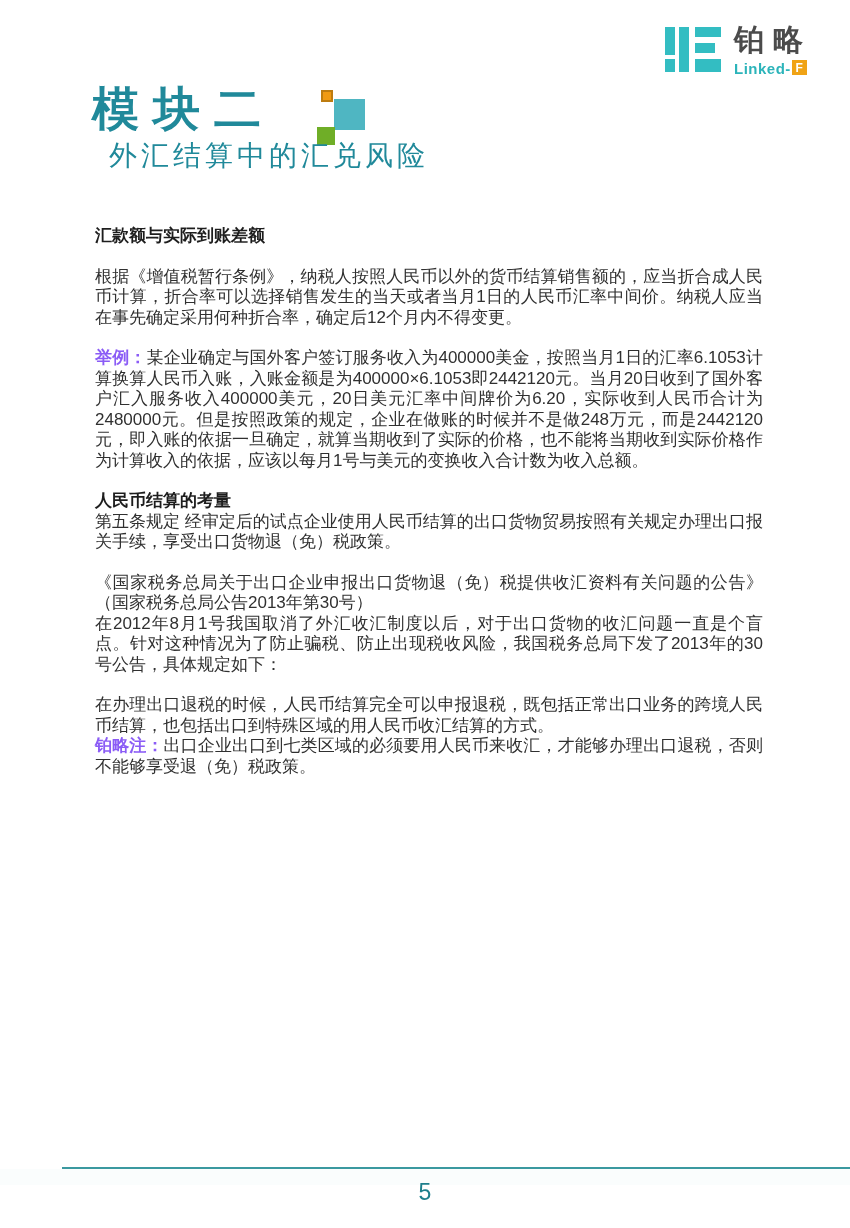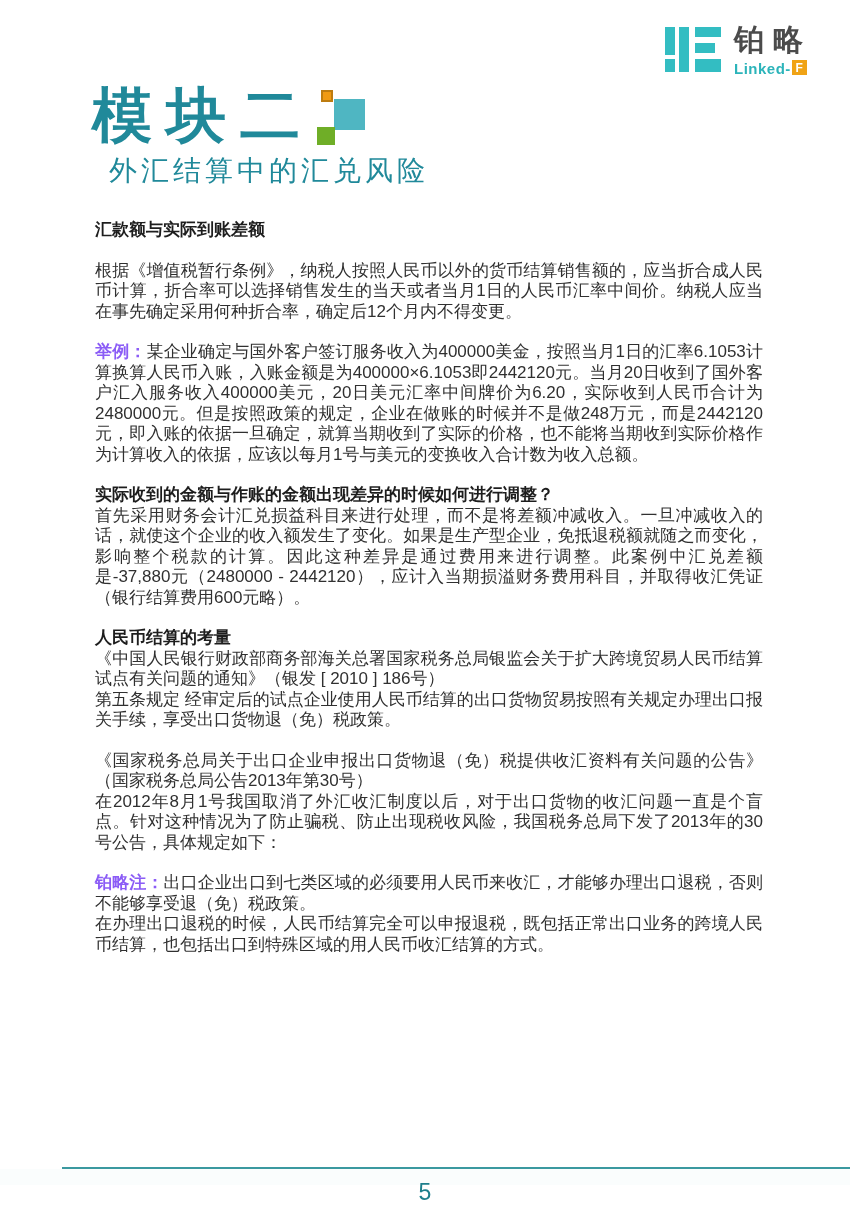--- a/index.html
+++ b/index.html
@@ -31,30 +31,30 @@
   
   .sq { position:absolute; box-sizing:border-box; }
   .sq-orange { left:321px; top:90px;  width:12px; height:12px; background:#f09a12; border:2px solid #bd7c10; }
   .sq-teal   { left:334px; top:99px;  width:31px; height:31px; background:#4fb6c2; }
   .sq-green  { left:317px; top:127px; width:18px; height:18px; background:#6fae27; }
 
   
   .title-block { position:absolute; left:92px; top:82px; }
   .module-title {
     margin:0; font-family:"Liberation Serif", serif; font-weight:bold;
-    font-size:60px; color:#20899a; letter-spacing:14px; line-height:1.15; white-space:nowrap;
+    font-size:47px; color:#20899a; letter-spacing:14px; line-height:1.15; white-space:nowrap;
   }
   .module-subtitle {
     margin:5px 0 0 17px; font-family:"Liberation Serif", serif; font-weight:normal;
     font-size:28px; color:#20899a; letter-spacing:4px; line-height:1.1; white-space:nowrap;
   }
 
   
   .content {
-    position:absolute; left:95px; top:220px; width:668px;
+    position:absolute; left:95px; top:226px; width:668px;
     font-size:17px; line-height:20.5px; text-align:justify; color:#303030;
   }
   .content p { margin:0; }
   .block { margin-bottom:20px; }
   .hd { font-weight:bold; color:#1d1d1d; }
   .inline-label { font-weight:bold; color:#8b5cf6; }
 
   
   .footer-rule { position:absolute; left:62px; right:0; top:1167px; height:2px; background:#3b99a0; }
   .footer-band { position:absolute; left:0; right:0; top:1169px; height:16px; background:#fafdfd; }
@@ -99,40 +99,35 @@
     </div>
 
     <div class="block">
       <p>根据《增值税暂行条例》，纳税人按照人民币以外的货币结算销售额的，应当折合成人民币计算，折合率可以选择销售发生的当天或者当月1日的人民币汇率中间价。纳税人应当在事先确定采用何种折合率，确定后12个月内不得变更。</p>
     </div>
 
     <div class="block">
       <p><span class="inline-label">举例：</span><span>某企业确定与国外客户签订服务收入为400000美金，按照当月1日的汇率6.1053计算换算人民币入账，入账金额是为400000×6.1053即2442120元。当月20日收到了国外客户汇入服务收入400000美元，20日美元汇率中间牌价为6.20，实际收到人民币合计为2480000元。但是按照政策的规定，企业在做账的时候并不是做248万元，而是2442120元，即入账的依据一旦确定，就算当期收到了实际的价格，也不能将当期收到实际价格作为计算收入的依据，应该以每月1号与美元的变换收入合计数为收入总额。</span></p>
     </div>
 
-    <div class="block">
-      <p class="hd">实际收到的金额与作账的金额出现差异的时候如何进行调整？</p>
-      <p>首先采用财务会计汇兑损益科目来进行处理，而不是将差额冲减收入。一旦冲减收入的话，就使这个企业的收入额发生了变化。如果是生产型企业，免抵退税额就随之而变化，影响整个税款的计算。因此这种差异是通过费用来进行调整。此案例中汇兑差额是-37,880元（2480000 - 2442120），应计入当期损溢财务费用科目，并取得收汇凭证（银行结算费用600元略）。</p>
-    </div>
 
     <div class="block">
       <p class="hd">人民币结算的考量</p>
-      <p>《中国人民银行财政部商务部海关总署国家税务总局银监会关于扩大跨境贸易人民币结算试点有关问题的通知》（银发 [ 2010 ] 186号）</p>
       <p>第五条规定 经审定后的试点企业使用人民币结算的出口货物贸易按照有关规定办理出口报关手续，享受出口货物退（免）税政策。</p>
     </div>
 
     <div class="block">
       <p>《国家税务总局关于出口企业申报出口货物退（免）税提供收汇资料有关问题的公告》（国家税务总局公告2013年第30号）</p>
       <p>在2012年8月1号我国取消了外汇收汇制度以后，对于出口货物的收汇问题一直是个盲点。针对这种情况为了防止骗税、防止出现税收风险，我国税务总局下发了2013年的30号公告，具体规定如下：</p>
     </div>
 
 
     <div class="block">
+      <p>在办理出口退税的时候，人民币结算完全可以申报退税，既包括正常出口业务的跨境人民币结算，也包括出口到特殊区域的用人民币收汇结算的方式。</p>
       <p><span class="inline-label">铂略注：</span><span>出口企业出口到七类区域的必须要用人民币来收汇，才能够办理出口退税，否则不能够享受退（免）税政策。</span></p>
-      <p>在办理出口退税的时候，人民币结算完全可以申报退税，既包括正常出口业务的跨境人民币结算，也包括出口到特殊区域的用人民币收汇结算的方式。</p>
     </div>
 
   </main>
 
   <div class="footer-band"></div>
   <div class="footer-rule"></div>
   <div class="page-number">5</div>
 
 </div>
 

